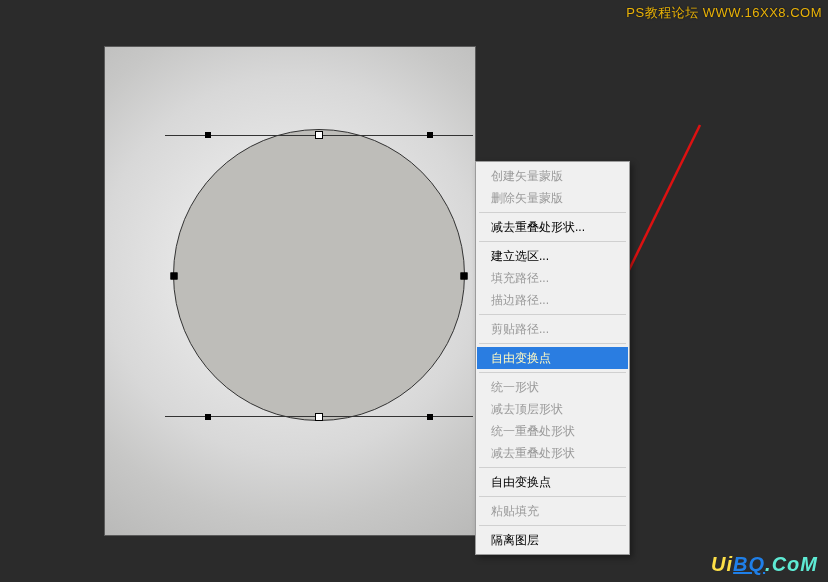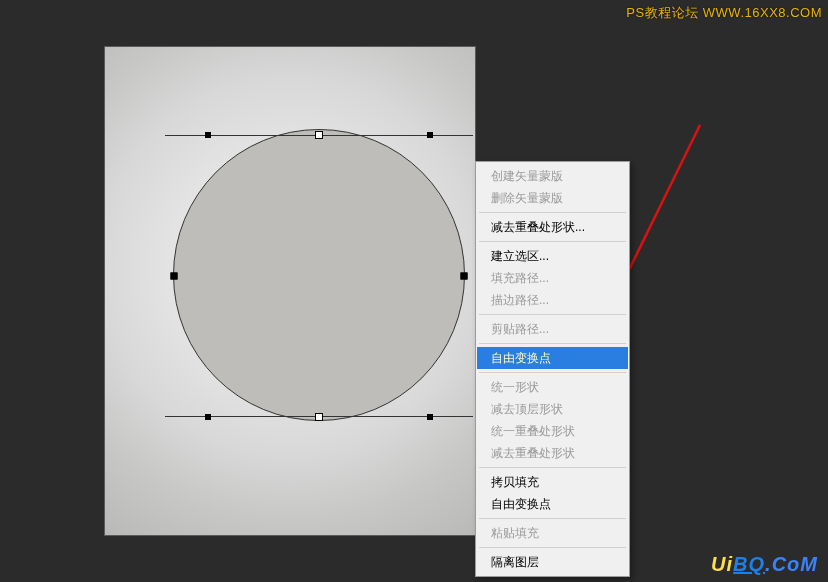--- a/index.html
+++ b/index.html
@@ -13,21 +13,21 @@
     text-shadow: 0 0 2px rgba(0,0,0,0.7);
   }
   .watermark-bottom {
     position: absolute; bottom: 6px; right: 10px;
     font-size: 20px; font-weight: bold; font-style: italic;
     letter-spacing: 1px;
     color: #fff;
   }
   .watermark-bottom .ui { color:#fde047; }
   .watermark-bottom .bq { color:#1f7fe8;text-decoration:underline; }
-  .watermark-bottom .com { color:#3b82f6; }
+  .watermark-bottom .com { color:#5eead4; }
 
   .canvas-area {
     position: absolute;
     left: 104px; top: 46px;
     width: 372px; height: 490px;
     background: radial-gradient(circle at 50% 45%, #f3f3f3 0%, #e7e7e7 30%, #d8d8d8 58%, #c7c7c6 78%, #b9b9b8 100%);
     border: 1px solid #5a5a5a;
   }
 
   .shape-circle {
@@ -126,19 +126,18 @@
     <div class="menu-sep" data-interactable="false"></div>
     <div class="menu-item disabled" data-interactable="false">剪贴路径...</div>
     <div class="menu-sep" data-interactable="false"></div>
     <div class="menu-item highlight" data-interactable="true">自由变换点</div>
     <div class="menu-sep" data-interactable="false"></div>
     <div class="menu-item disabled" data-interactable="false">统一形状</div>
     <div class="menu-item disabled" data-interactable="false">减去顶层形状</div>
     <div class="menu-item disabled" data-interactable="false">统一重叠处形状</div>
     <div class="menu-item disabled" data-interactable="false">减去重叠处形状</div>
     <div class="menu-sep" data-interactable="false"></div>
-    <div class="menu-item" data-interactable="true">拷贝填充</div>
     <div class="menu-item" data-interactable="true">自由变换点</div>
     <div class="menu-sep" data-interactable="false"></div>
     <div class="menu-item disabled" data-interactable="false">粘贴填充</div>
     <div class="menu-sep" data-interactable="false"></div>
     <div class="menu-item" data-interactable="true">隔离图层</div>
   </div>
 
 </body></html>

